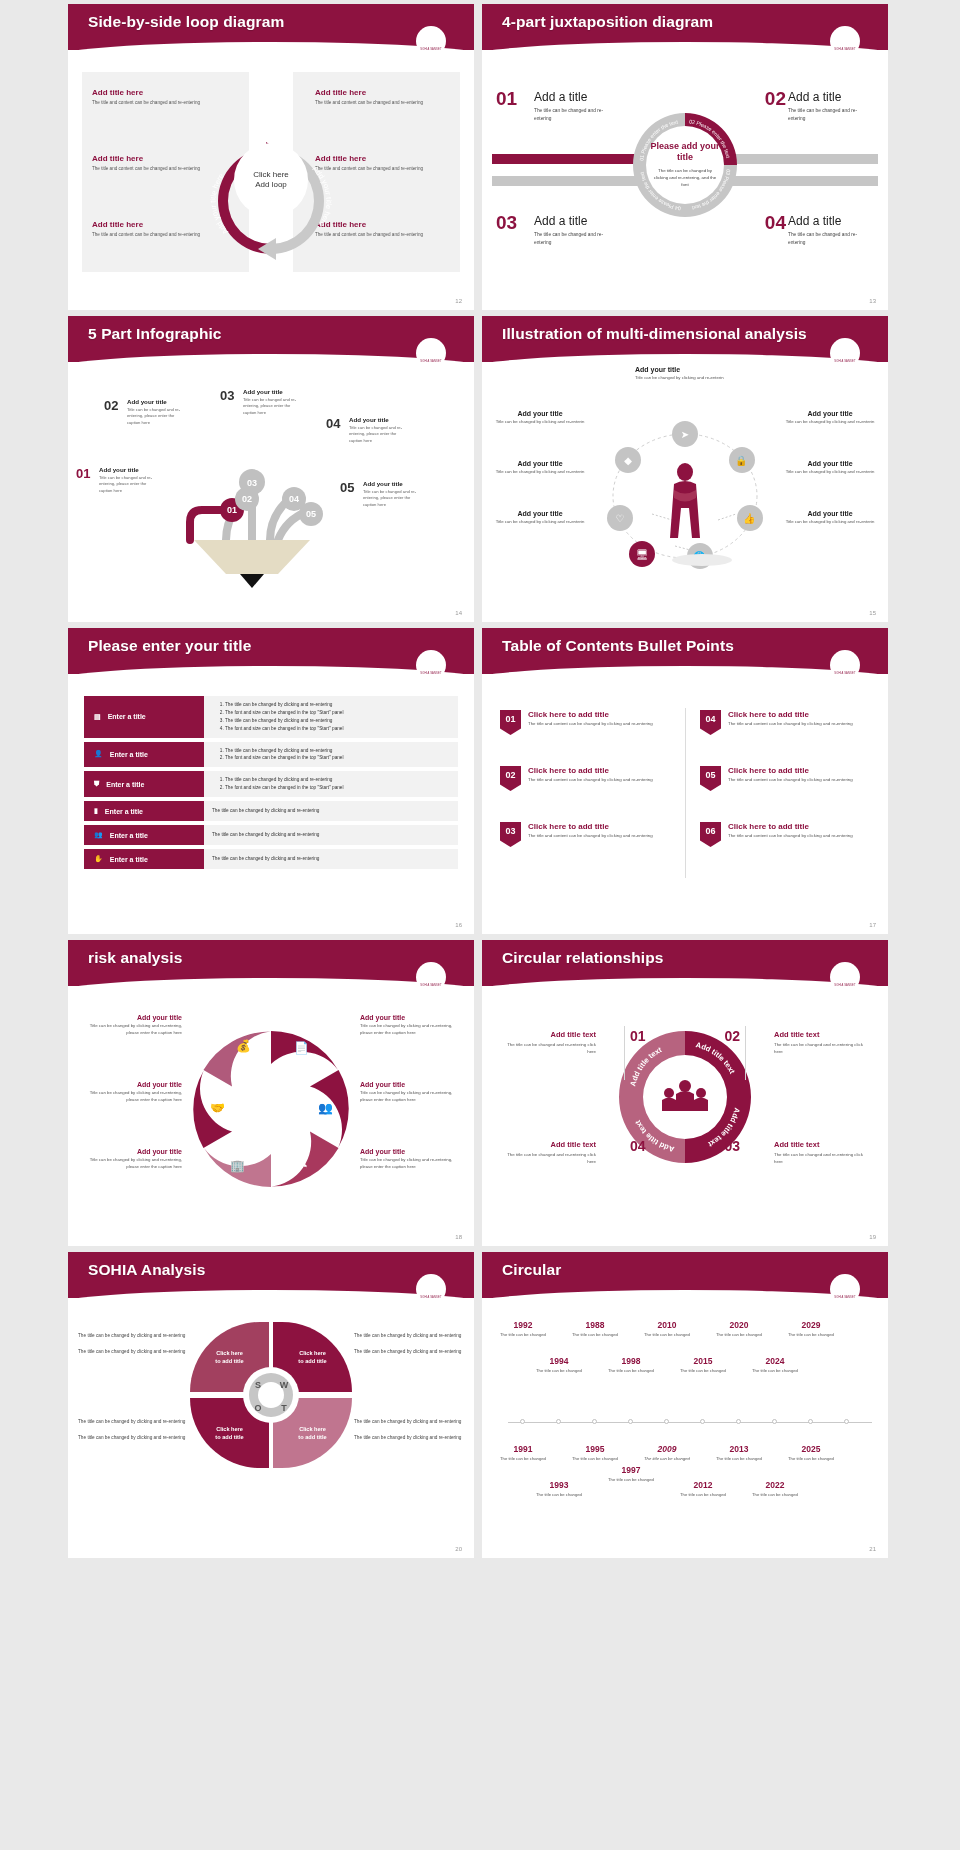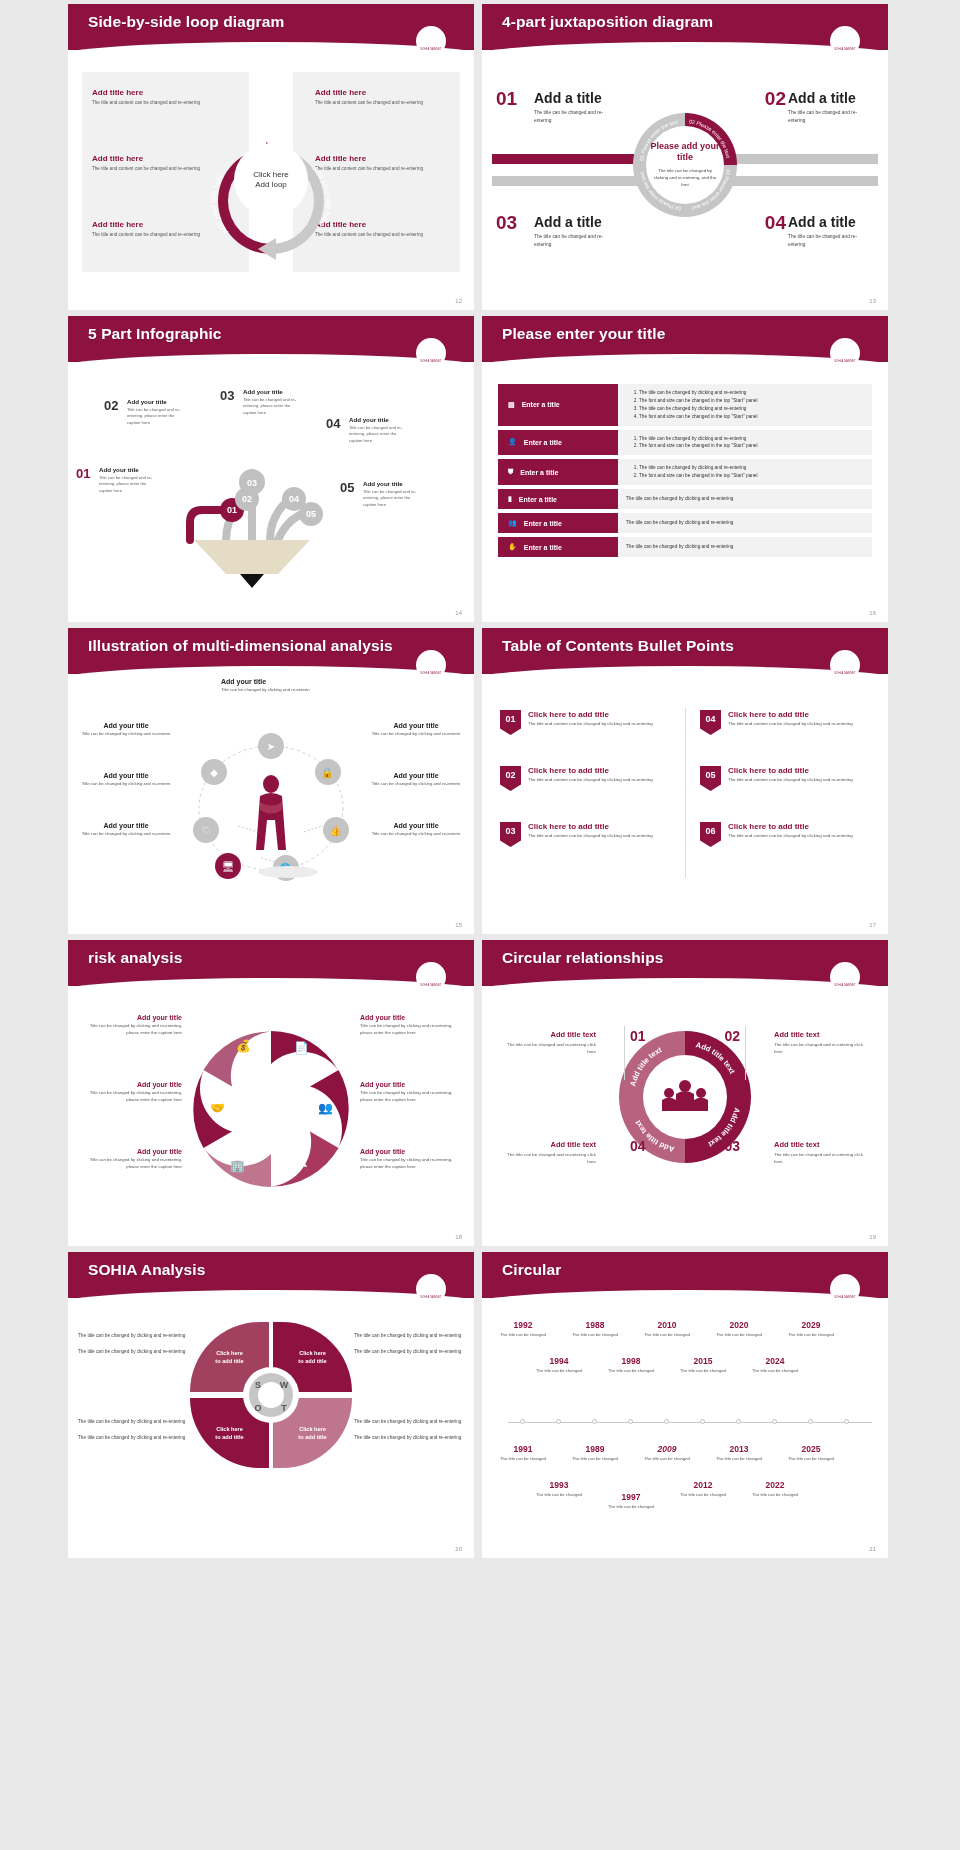--- a/index.html
+++ b/index.html
@@ -58,21 +58,21 @@
   .s12-item .h{ font-size:8px; } .s12-item .p{ font-size:4.6px; color:#555; line-height:1.5; margin-top:3px;}
   .s12-center{ position:absolute; left:50%; top:86px; transform:translateX(-50%); width:130px; height:130px; }
   .s12-mid{ position:absolute; left:50%; top:50%; transform:translate(-50%,-50%); width:74px; height:74px;
             background:#fff; border-radius:50%; display:flex; flex-direction:column;
             align-items:center; justify-content:center; }
   .s12-mid div{ font-size:8px; color:#333; line-height:1.25; }
 
   
   .s13-num{ position:absolute; font-size:19px; font-weight:bold; color:#8d1240; }
   .s13-tt{ position:absolute; }
-  .s13-tt .h{ font-size:14px; color:#222; font-weight:bold;}
+  .s13-tt .h{ font-size:12px; color:#222; font-weight:normal;}
   .s13-tt .p{ font-size:4.8px; color:#444; line-height:1.6; margin-top:3px; width:85px;}
   .s13-bar{ position:absolute; height:10px; }
   .s13-core{ position:absolute; left:50%; top:50%; transform:translate(-50%,-50%); width:78px; height:78px;
              background:#fff; border-radius:50%; display:flex; flex-direction:column; align-items:center;
              justify-content:center; text-align:center; z-index:4;}
   .s13-core .h{ font-size:9px; color:#8d1240; font-weight:bold; line-height:1.2;}
   .s13-core .p{ font-size:4.4px; color:#444; line-height:1.65; margin-top:4px; width:66px;}
 
   
   .s14-b{ position:absolute; }
@@ -292,103 +292,20 @@
         <div class="tx"><div class="h">Add your title</div>
           <div class="p">Title can be changed and re-entering, please enter the caption here</div></div>
       </div>
       <div class="s14-b" style="left:272px; top:118px;">
         <div class="n" style="color:#333;">05</div>
         <div class="tx"><div class="h">Add your title</div>
           <div class="p">Title can be changed and re-entering, please enter the caption here</div></div>
       </div>
     </div>
     <div class="pgnum">14</div>
-  </div>
-
-  <div class="slide">
-    <div class="band"></div>
-    <div class="band-title">Please enter your title</div>
-    <div class="logo-bubble">
-        <span>SOHIA SANSET</span>
-      </div>
-    <div class="body" style="padding:22px 16px 0 16px;">
-
-      <div class="s16-row">
-        <div class="s16-btn">
-          <span>▤</span>
-          <span>Enter a title</span>
-        </div>
-        <div class="s16-txt">
-            <ol>
-          <li>The title can be changed by clicking and re-entering</li>
-          <li>The font and size can be changed in the top "Start" panel</li>
-          <li>The title can be changed by clicking and re-entering</li>
-          <li>The font and size can be changed in the top "Start" panel</li>
-        </ol>
-          </div>
-      </div>
-
-      <div class="s16-row">
-        <div class="s16-btn">
-          <span>👤</span>
-          <span>Enter a title</span>
-        </div>
-        <div class="s16-txt">
-            <ol>
-          <li>The title can be changed by clicking and re-entering</li>
-          <li>The font and size can be changed in the top "Start" panel</li>
-        </ol>
-          </div>
-      </div>
-
-      <div class="s16-row">
-        <div class="s16-btn">
-          <span>⛊</span>
-          <span>Enter a title</span>
-        </div>
-        <div class="s16-txt">
-            <ol>
-          <li>The title can be changed by clicking and re-entering</li>
-          <li>The font and size can be changed in the top "Start" panel</li>
-        </ol>
-          </div>
-      </div>
-
-      <div class="s16-row">
-        <div class="s16-btn" style="padding:6px 10px;">
-          <span>▮</span>
-          <span>Enter a title</span>
-        </div>
-        <div class="s16-txt" style="display:flex; align-items:center;">
-          <span class="plain">The title can be changed by clicking and re-entering</span>
-        </div>
-      </div>
-
-      <div class="s16-row">
-        <div class="s16-btn" style="padding:6px 10px;">
-          <span>👥</span>
-          <span>Enter a title</span>
-        </div>
-        <div class="s16-txt" style="display:flex; align-items:center;">
-          <span class="plain">The title can be changed by clicking and re-entering</span>
-        </div>
-      </div>
-
-      <div class="s16-row">
-        <div class="s16-btn" style="padding:6px 10px;">
-          <span>✋</span>
-          <span>Enter a title</span>
-        </div>
-        <div class="s16-txt" style="display:flex; align-items:center;">
-          <span class="plain">The title can be changed by clicking and re-entering</span>
-        </div>
-      </div>
-
-    </div>
-    <div class="pgnum">16</div>
   </div>
 
   <div class="slide">
     <div class="band"></div>
     <div class="band-title">Illustration of multi-dimensional analysis</div>
     <div class="logo-bubble">
         <span>SOHIA SANSET</span>
       </div>
     <div class="body">
       <svg style="position:absolute; left:50%; top:46px; transform:translateX(-50%);" width="190" height="180" viewBox="0 0 190 180">
@@ -443,20 +360,103 @@
       <div class="s15-b" style="right:12px; top:98px; text-align:center;">
         <div class="h">Add your title</div>
         <div class="p">Title can be changed by clicking and re-enterin</div>
       </div>
       <div class="s15-b" style="right:12px; top:148px; text-align:center;">
         <div class="h">Add your title</div>
         <div class="p">Title can be changed by clicking and re-enterin</div>
       </div>
     </div>
     <div class="pgnum">15</div>
+  </div>
+
+  <div class="slide">
+    <div class="band"></div>
+    <div class="band-title">Please enter your title</div>
+    <div class="logo-bubble">
+        <span>SOHIA SANSET</span>
+      </div>
+    <div class="body" style="padding:22px 16px 0 16px;">
+
+      <div class="s16-row">
+        <div class="s16-btn">
+          <span>▤</span>
+          <span>Enter a title</span>
+        </div>
+        <div class="s16-txt">
+            <ol>
+          <li>The title can be changed by clicking and re-entering</li>
+          <li>The font and size can be changed in the top "Start" panel</li>
+          <li>The title can be changed by clicking and re-entering</li>
+          <li>The font and size can be changed in the top "Start" panel</li>
+        </ol>
+          </div>
+      </div>
+
+      <div class="s16-row">
+        <div class="s16-btn">
+          <span>👤</span>
+          <span>Enter a title</span>
+        </div>
+        <div class="s16-txt">
+            <ol>
+          <li>The title can be changed by clicking and re-entering</li>
+          <li>The font and size can be changed in the top "Start" panel</li>
+        </ol>
+          </div>
+      </div>
+
+      <div class="s16-row">
+        <div class="s16-btn">
+          <span>⛊</span>
+          <span>Enter a title</span>
+        </div>
+        <div class="s16-txt">
+            <ol>
+          <li>The title can be changed by clicking and re-entering</li>
+          <li>The font and size can be changed in the top "Start" panel</li>
+        </ol>
+          </div>
+      </div>
+
+      <div class="s16-row">
+        <div class="s16-btn" style="padding:6px 10px;">
+          <span>▮</span>
+          <span>Enter a title</span>
+        </div>
+        <div class="s16-txt" style="display:flex; align-items:center;">
+          <span class="plain">The title can be changed by clicking and re-entering</span>
+        </div>
+      </div>
+
+      <div class="s16-row">
+        <div class="s16-btn" style="padding:6px 10px;">
+          <span>👥</span>
+          <span>Enter a title</span>
+        </div>
+        <div class="s16-txt" style="display:flex; align-items:center;">
+          <span class="plain">The title can be changed by clicking and re-entering</span>
+        </div>
+      </div>
+
+      <div class="s16-row">
+        <div class="s16-btn" style="padding:6px 10px;">
+          <span>✋</span>
+          <span>Enter a title</span>
+        </div>
+        <div class="s16-txt" style="display:flex; align-items:center;">
+          <span class="plain">The title can be changed by clicking and re-entering</span>
+        </div>
+      </div>
+
+    </div>
+    <div class="pgnum">16</div>
   </div>
 
   <div class="slide">
     <div class="band"></div>
     <div class="band-title">Table of Contents Bullet Points</div>
     <div class="logo-bubble">
         <span>SOHIA SANSET</span>
       </div>
     <div class="body">
       <div style="position:absolute; left:50%; top:34px; bottom:56px; width:1px; background:#dcdcdc;"></div>
@@ -750,41 +750,41 @@
       <div class="tl-item" style="left:270px; top:58px;">
         <div class="y">2024</div>
         <div class="d">The title can be changed</div>
         </div>
 
       <div class="tl-item" style="left:18px;  top:146px;">
         <div class="y">1991</div>
         <div class="d">The title can be changed</div>
         </div>
       <div class="tl-item" style="left:90px;  top:146px;">
-        <div class="y">1989</div>
+        <div class="y">1995</div>
         <div class="d">The title can be changed</div>
         </div>
       <div class="tl-item" style="left:162px; top:146px;font-style:italic;">
         <div class="y">2009</div>
         <div class="d">The title can be changed</div>
         </div>
       <div class="tl-item" style="left:234px; top:146px;">
         <div class="y">2013</div>
         <div class="d">The title can be changed</div>
         </div>
       <div class="tl-item" style="left:306px; top:146px;">
         <div class="y">2025</div>
         <div class="d">The title can be changed</div>
         </div>
 
       <div class="tl-item" style="left:54px;  top:182px;">
         <div class="y">1993</div>
         <div class="d">The title can be changed</div>
         </div>
-      <div class="tl-item" style="left:126px; top:194px;">
+      <div class="tl-item" style="left:126px; top:167px;">
         <div class="y">1997</div>
         <div class="d">The title can be changed</div>
         </div>
       <div class="tl-item" style="left:198px; top:182px;">
         <div class="y">2012</div>
         <div class="d">The title can be changed</div>
         </div>
       <div class="tl-item" style="left:270px; top:182px;">
         <div class="y">2022</div>
         <div class="d">The title can be changed</div>

